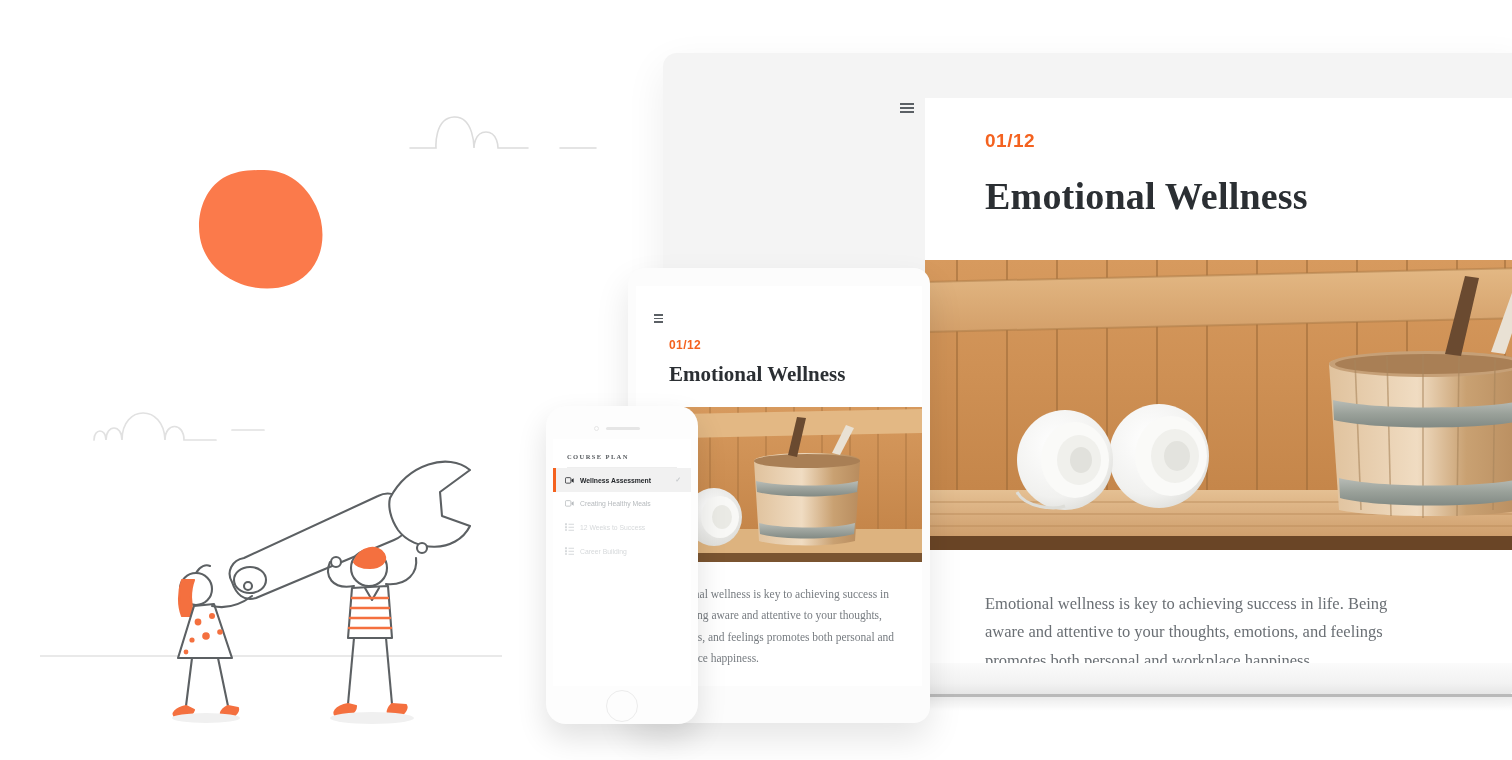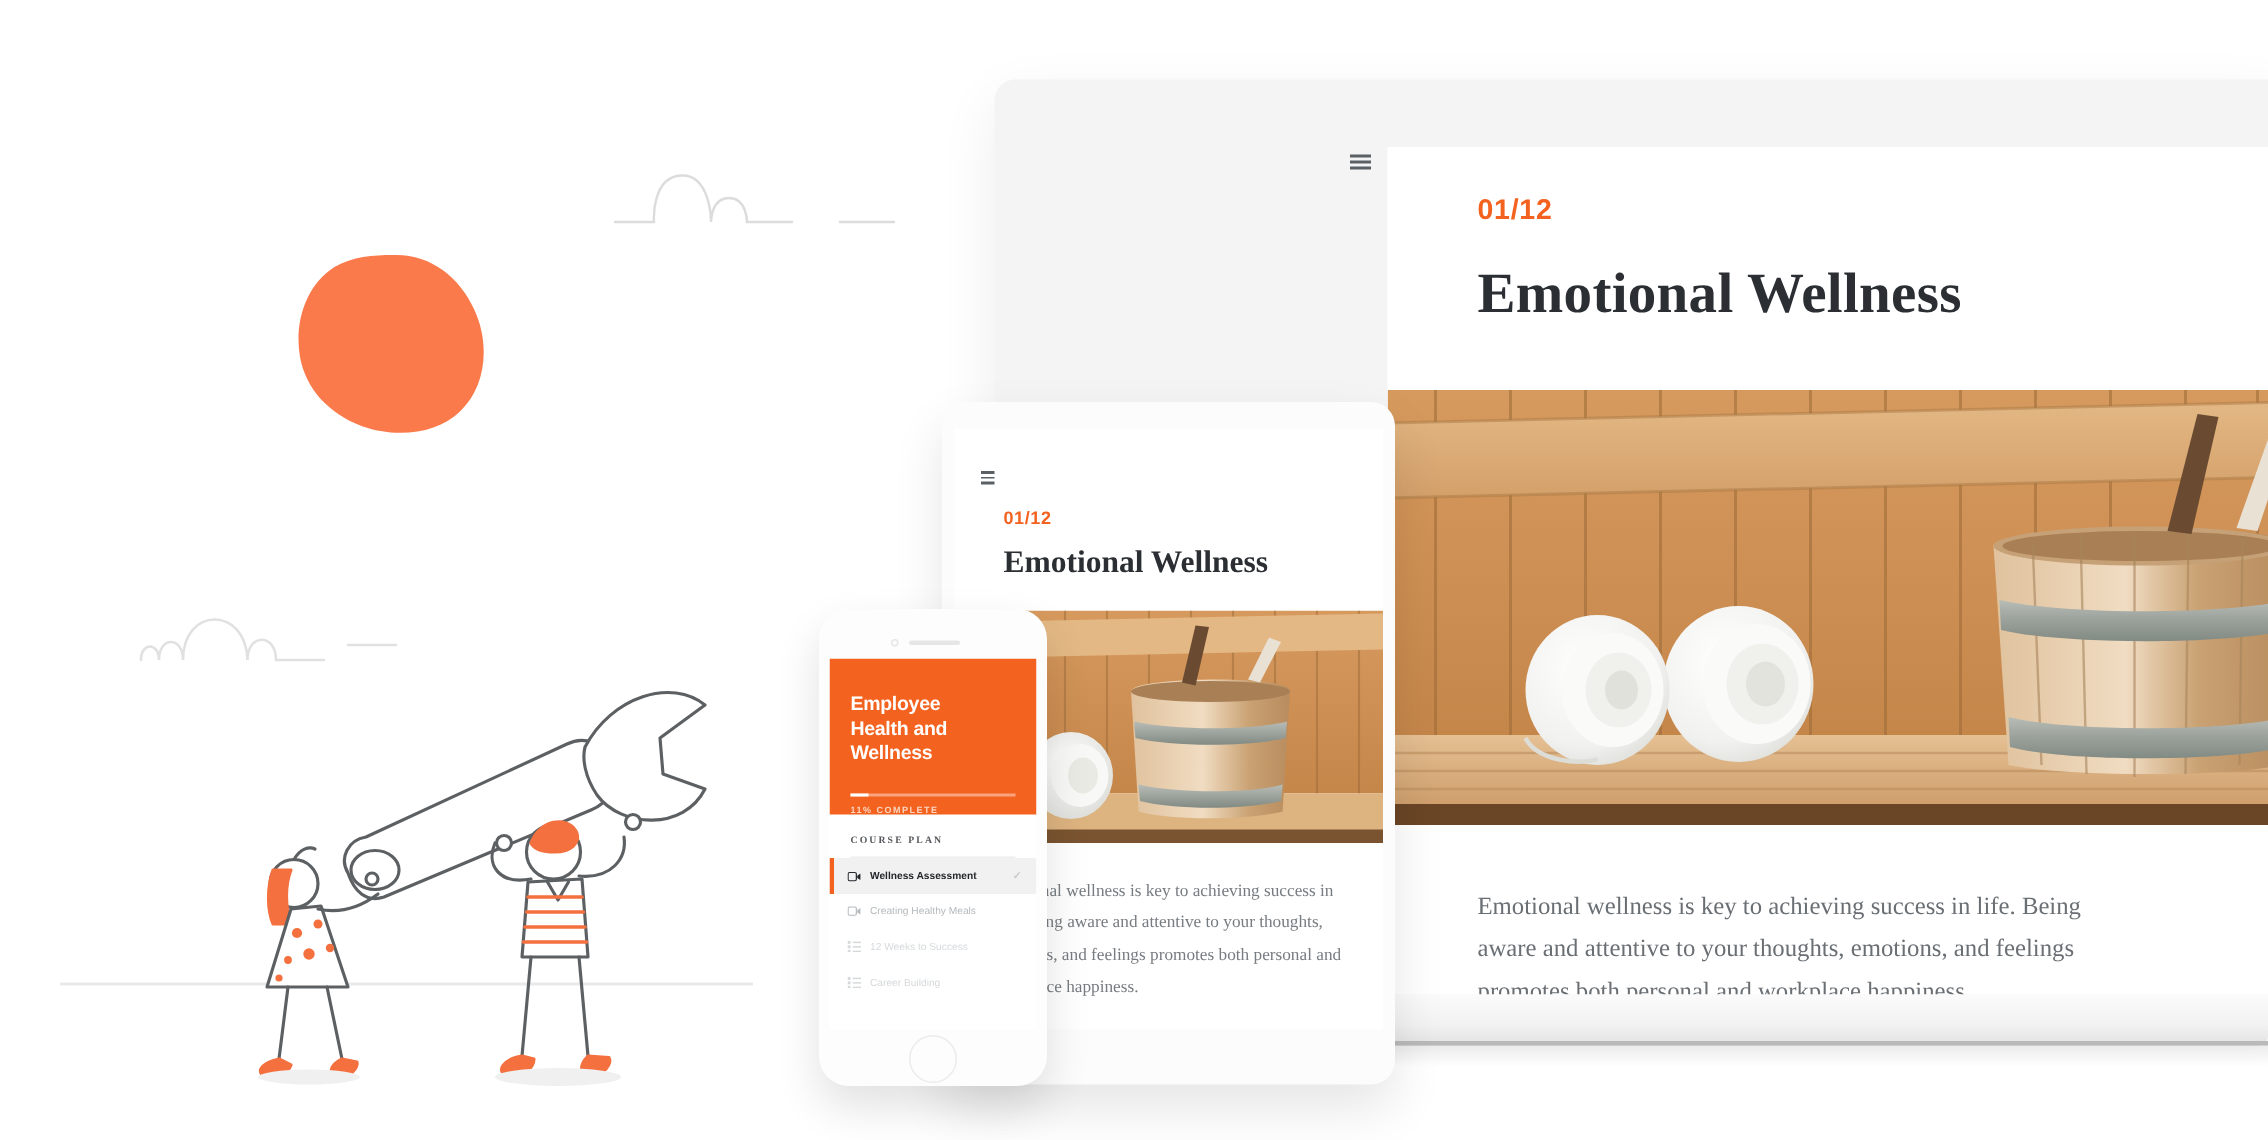--- a/index.html
+++ b/index.html
@@ -424,31 +424,20 @@
       <div class="t-body">Emotional wellness is key to achieving success in life. Being aware and attentive to your thoughts, emotions, and feelings promotes both personal and workplace happiness.</div>
     </div>
   </div>
 
   <div id="phone">
     <div id="phone-cam"></div>
     <div id="phone-speaker"></div>
 
     <div id="phone-screen">
 
-      <div id="phone-hero">
-        <h1>
-          <span>Employee</span><br>
-          <span>Health and</span><br>
-          <span>Wellness</span>
-        </h1>
-        <div class="progress-track">
-          <div class="progress-fill" id="progress-fill" style="width: 11%;"></div>
-        </div>
-        <div class="progress-label">11% COMPLETE</div>
-      </div>
 
       <div id="course-plan-label">COURSE PLAN</div>
 
       <div id="phone-menu">
           <div class="menu-item active">
             <span style="display: inline-flex;">
               <svg class="icon-svg" width="9" height="7" viewBox="0 0 18 13">
                 <rect x="0.8" y="0.8" width="11" height="11" rx="2" fill="none" stroke="currentColor" stroke-width="1.6"></rect>
                 <path d="M13 5 L17.2 2.2 V10.8 L13 8 Z" fill="currentColor"></path>
               </svg>

